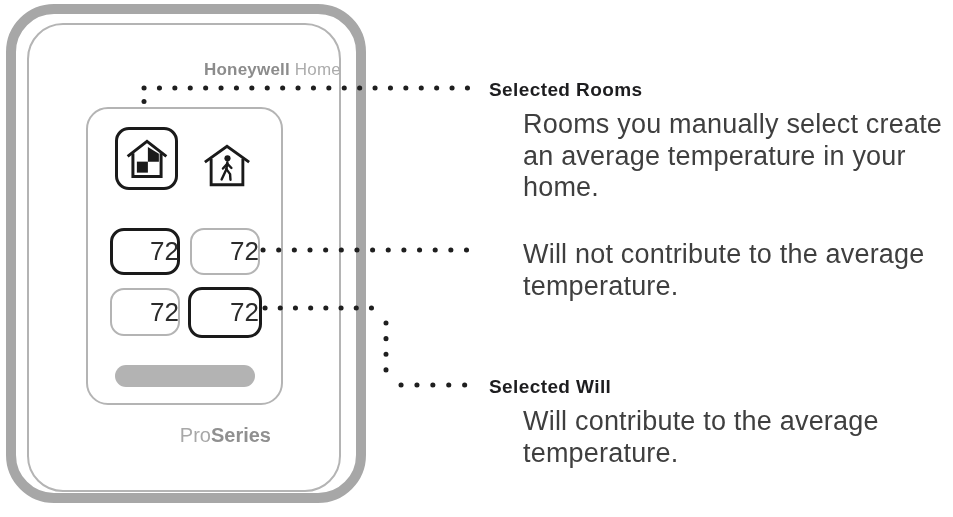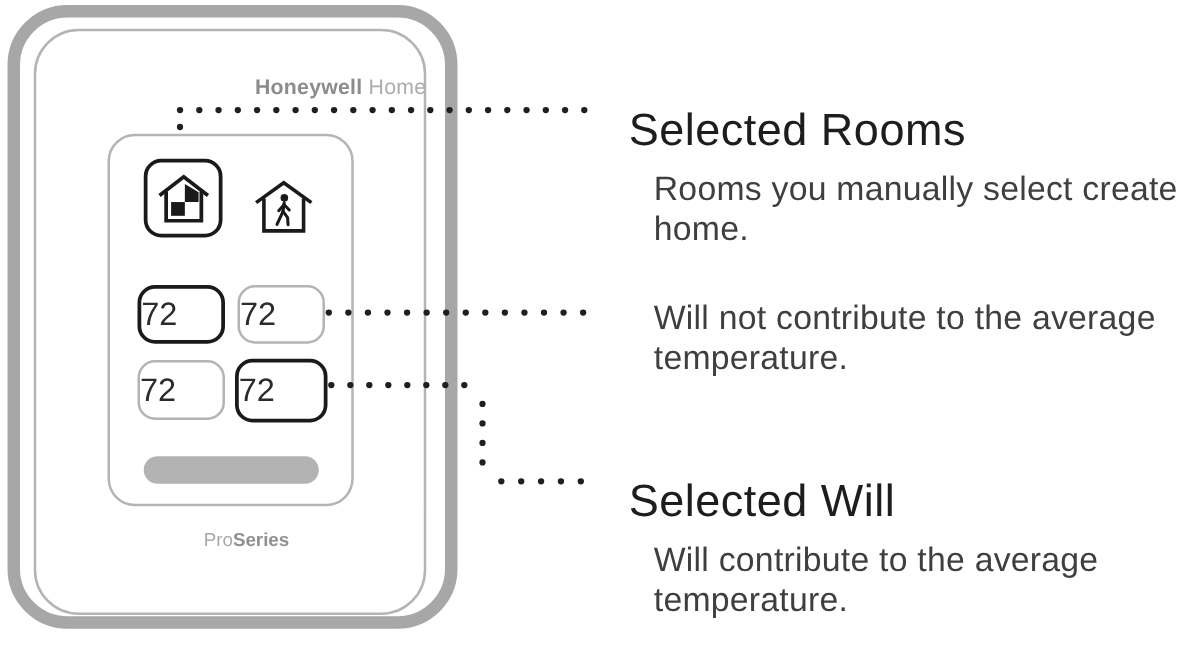--- a/index.html
+++ b/index.html
@@ -18,42 +18,42 @@
   .screen{position:absolute;left:86px;top:107px;width:197px;height:298px;
           border:2px solid #b4b4b4;border-radius:22px;box-sizing:border-box;background:#fff;}
 
   .mode-box{position:absolute;left:115px;top:127px;width:63px;height:63px;
             border:3.5px solid #1a1a1a;border-radius:14px;box-sizing:border-box;
             display:flex;align-items:center;justify-content:center;background:#fff;}
   .away-box{position:absolute;left:201px;top:141px;width:52px;height:48px;
             display:flex;align-items:center;justify-content:center;}
 
   .room-btn{position:absolute;box-sizing:border-box;border-radius:14px;background:#fff;
-            display:flex;align-items:center;
-            font-size:26px;color:#2b2b2b;}
+            display:flex;align-items:center;justify-content:center;
+            font-size:26px;color:#2b2b2b;padding-left:39px;}
   .room-sel{border:3.5px solid #1a1a1a;}
   .room-unsel{border:2px solid #b4b4b4;}
   .rb-tl{left:110px;top:228px;width:70px;height:47px;}
   .rb-tr{left:190px;top:228px;width:70px;height:47px;}
   .rb-bl{left:110px;top:288px;width:70px;height:48px;}
   .rb-br{left:188px;top:287px;width:74px;height:51px;}
 
   .pill{position:absolute;left:115px;top:365px;width:140px;height:22px;
         border-radius:11px;background:#b3b3b3;}
-  .series{position:absolute;left:163px;top:424px;width:120px;text-align:left;
-          font-size:15px;white-space:nowrap;}
+  .series{position:absolute;left:151px;top:424px;width:120px;text-align:right;
+          font-size:20px;white-space:nowrap;}
   .series .s1{font-weight:400;color:#a8a8a8;}
   .series .s2{font-weight:700;color:#909090;}
 
   
   #connectors{position:absolute;left:0;top:0;z-index:10;pointer-events:none;}
 
   
   .note{position:absolute;left:487px;width:462px;z-index:5;}
-  .note h2{margin:16px;font-size:36px;line-height:32px;font-weight:400;
+  .note h2{margin:2px;font-size:19px;line-height:32px;font-weight:700;
            color:#1d1d1f;letter-spacing:.4px;white-space:nowrap;}
   .note p{margin:3px 0 0 0;font-size:27px;line-height:31.5px;font-weight:400;
           color:#3f3f3f;letter-spacing:.2px;}
   .note p span{display:block;white-space:nowrap;margin-left:36px;}
   .n1{top:72px;} .n2{top:236px;} .n3{top:369px;}
 
   svg .house-stroke{fill:none;stroke:#1a1a1a;}
   svg .fill-dark{fill:#1a1a1a;stroke:none;}
   svg .person{fill:none;stroke:#1a1a1a;stroke-width:2.5;stroke-linecap:round;stroke-linejoin:round;}
 </style>
@@ -120,20 +120,21 @@
       <path d="M265 308 H386" stroke-dasharray="0.1 15.1"></path>
       <path d="M386 323 V385" stroke-dasharray="0.1 15.5"></path>
       <path d="M401 385 H480" stroke-dasharray="0.1 15.8"></path>
     </g>
   </svg>
 
   <div class="note n1">
     <h2>Selected Rooms</h2>
     <p>
       <span>Rooms you manually select create</span>
+      <span>an average temperature in your</span>
       <span>home.</span>
     </p>
   </div>
 
   <div class="note n2">
     <p>
       <span>Will not contribute to the average</span>
       <span>temperature.</span>
     </p>
   </div>

